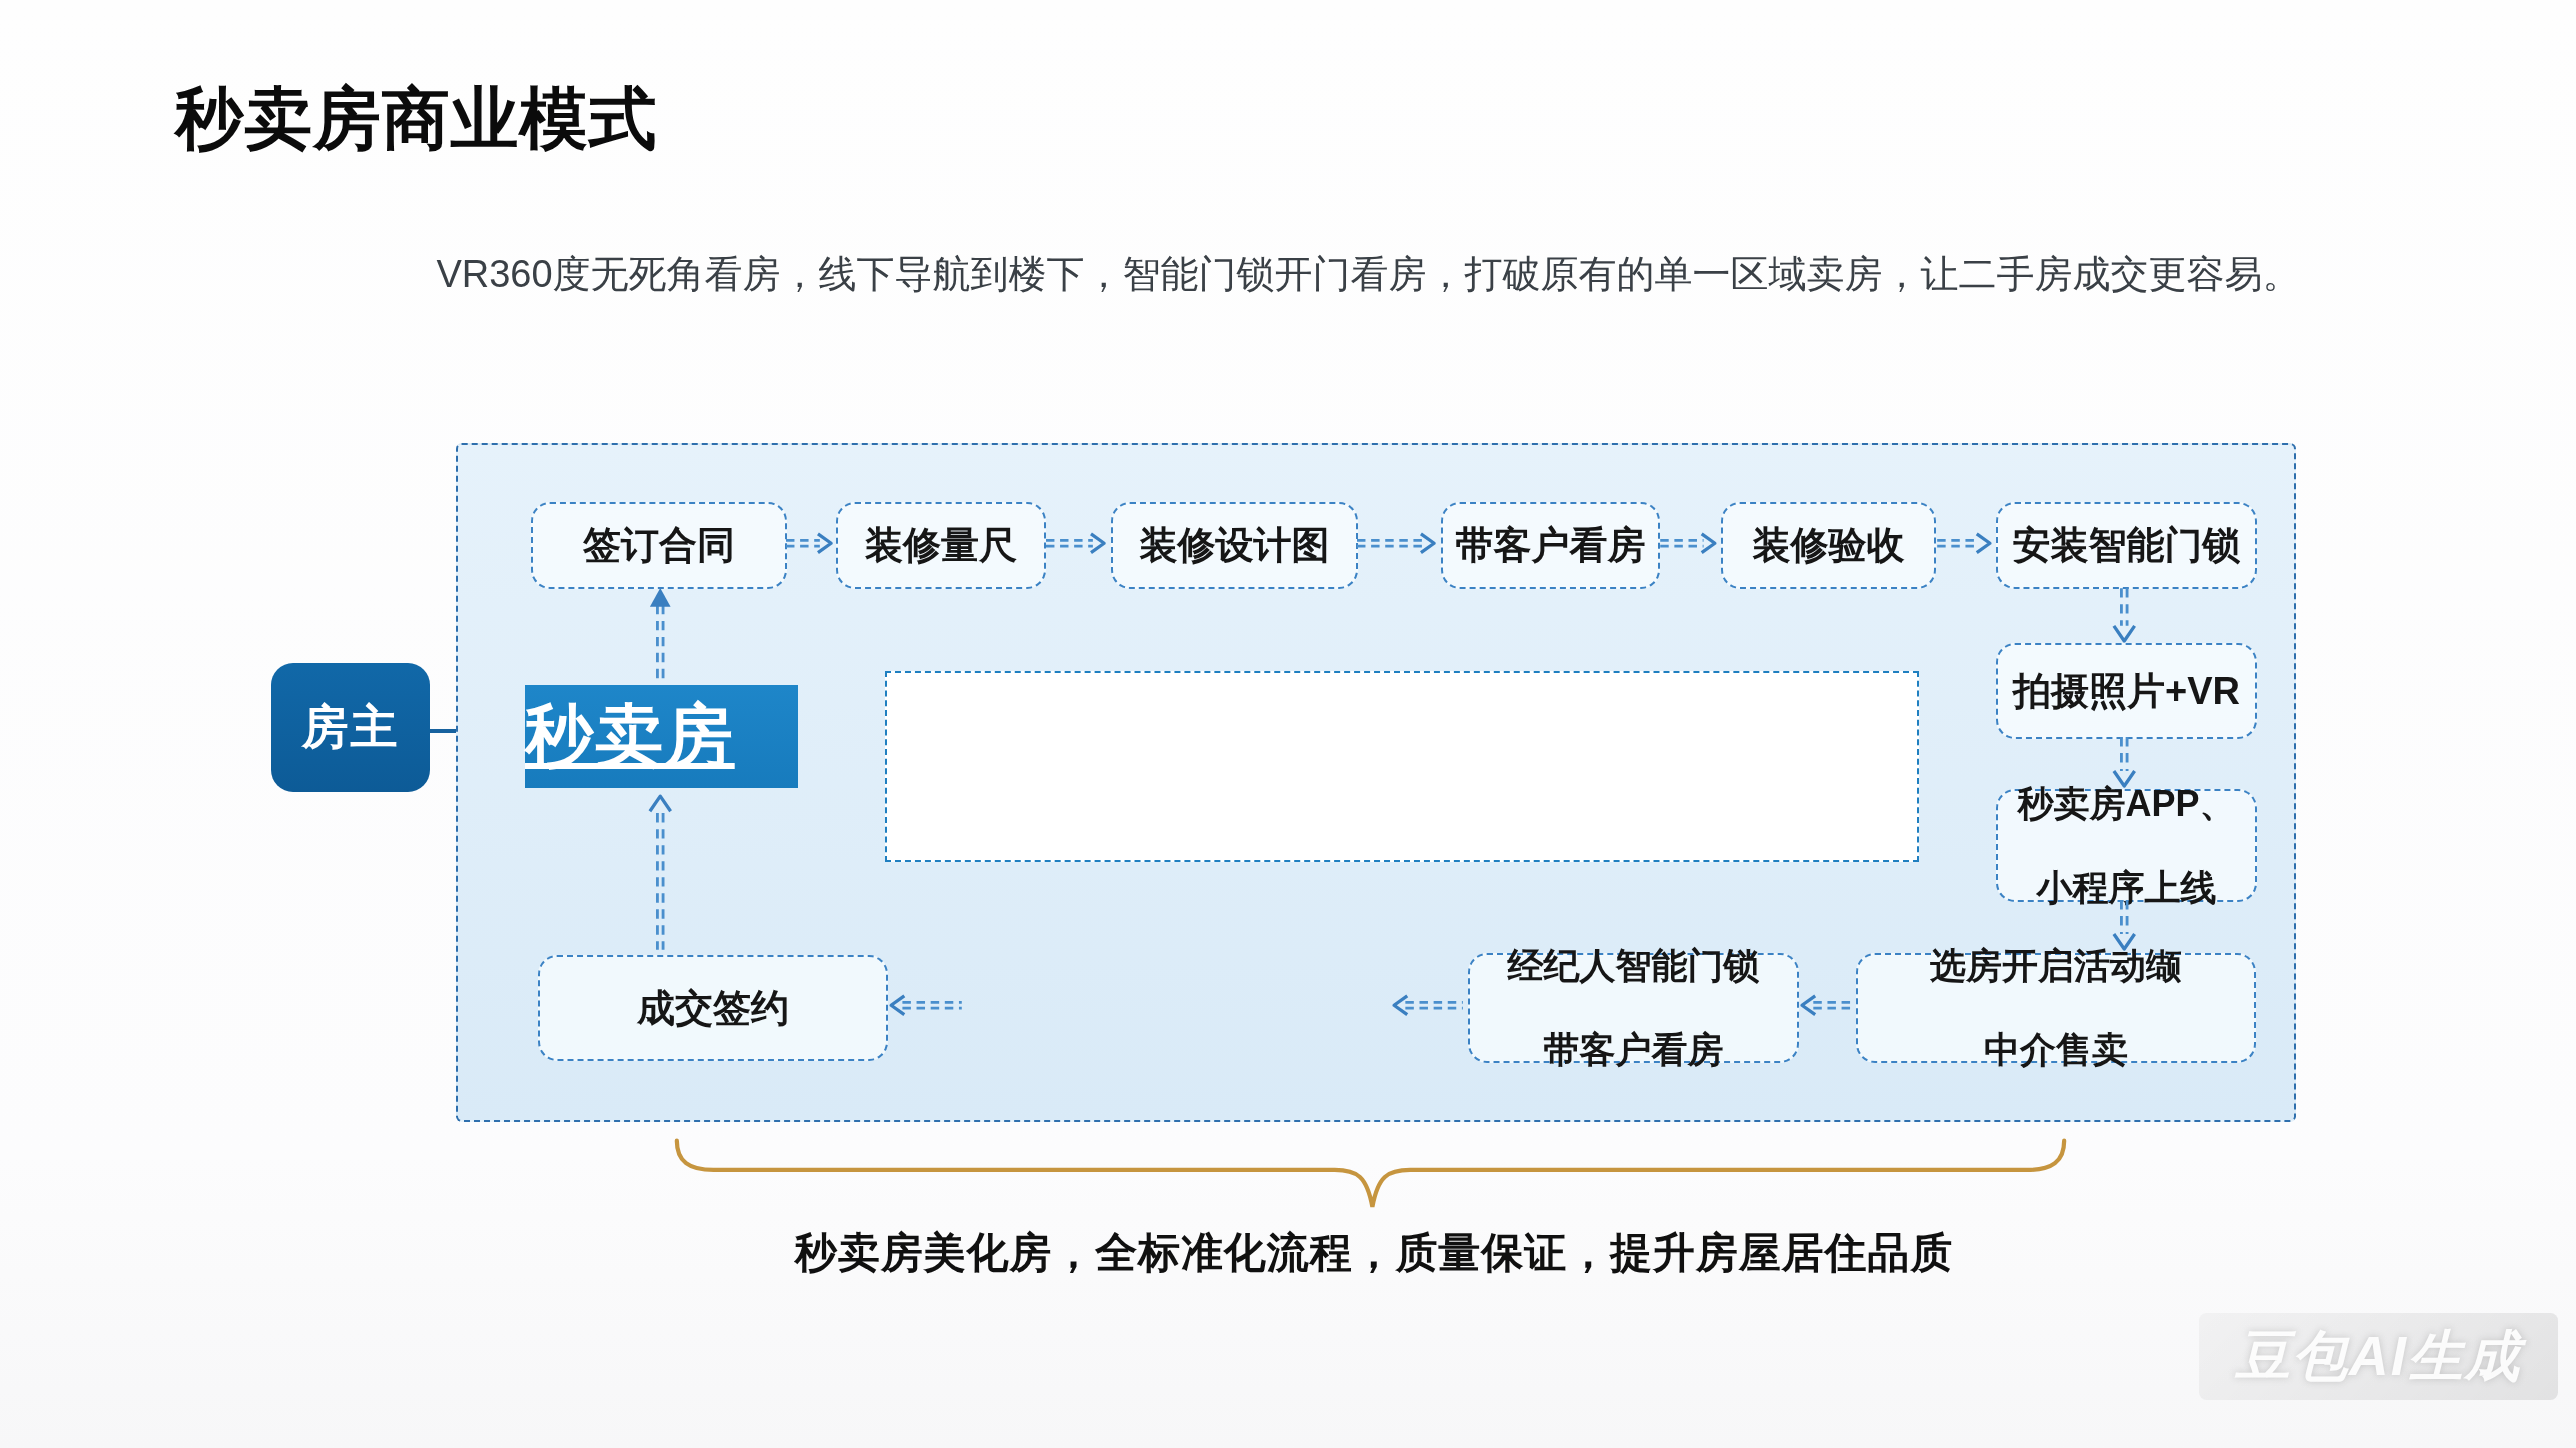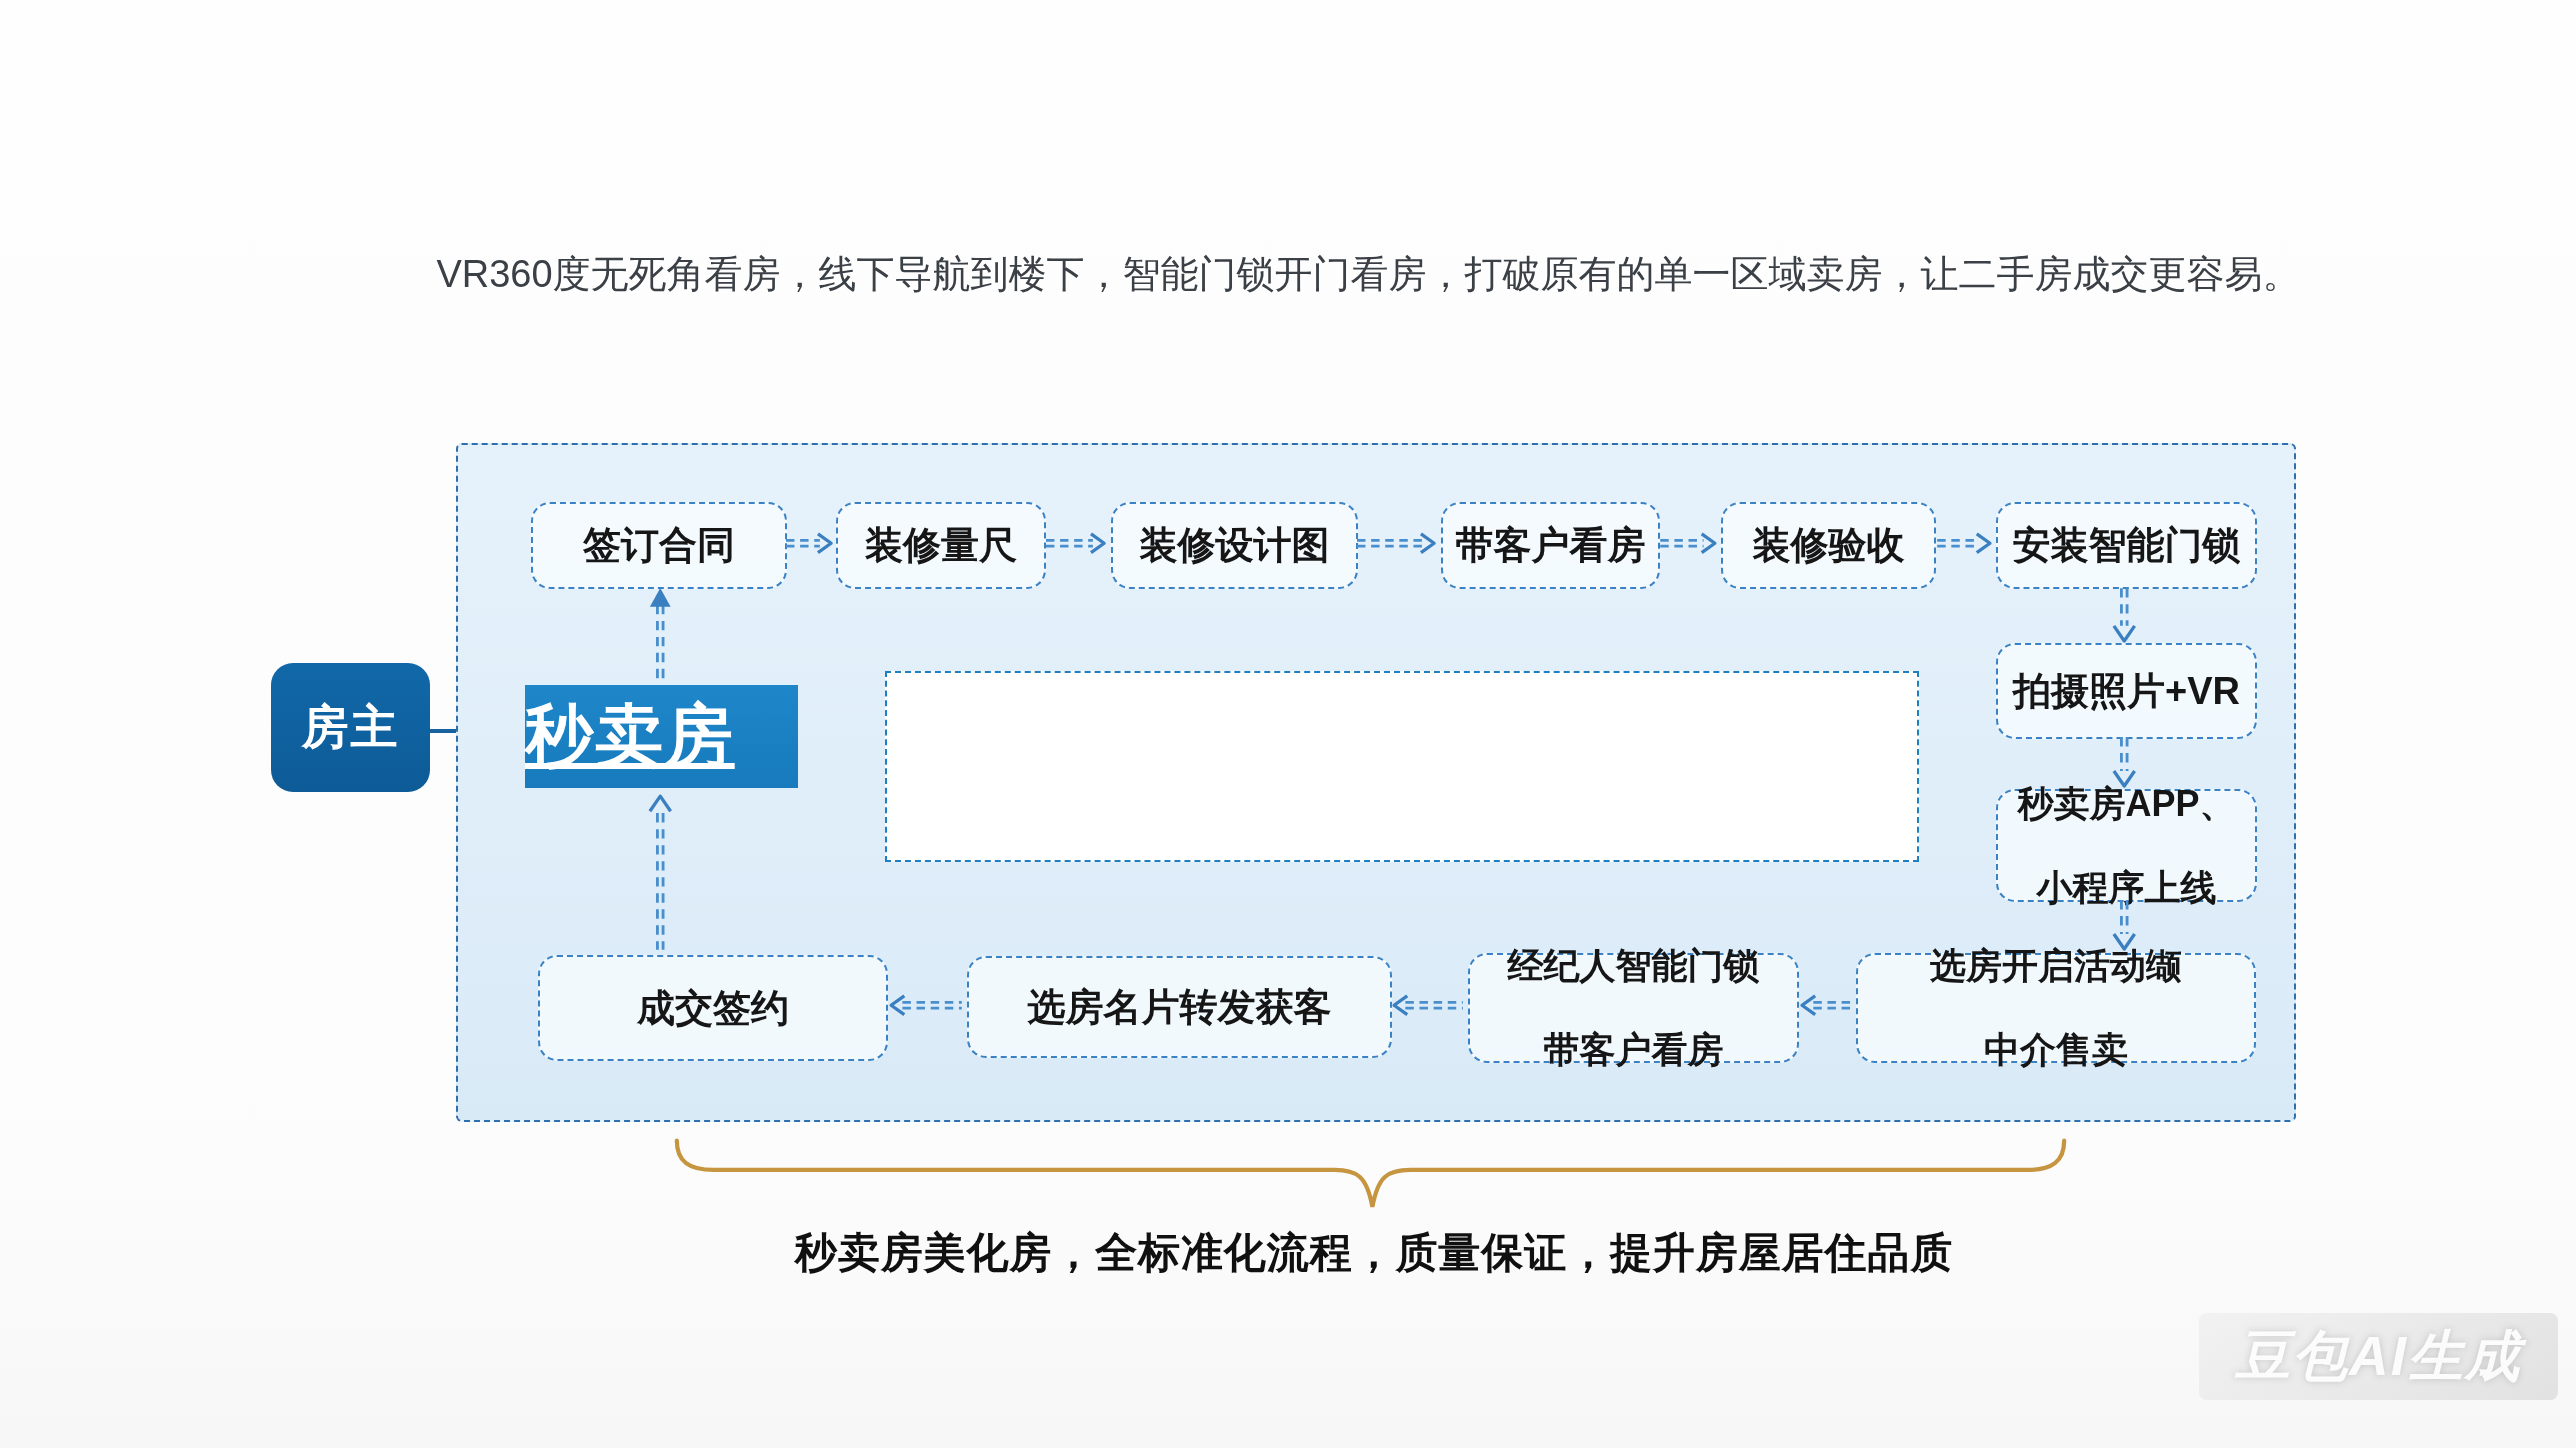--- a/index.html
+++ b/index.html
@@ -58,20 +58,21 @@
   #watermark{
     font-size:55px;font-weight:800;color:rgba(255,255,255,0.92);
     text-shadow:0 0 7.5px rgba(150,150,150,0.45);letter-spacing:1.9px;font-style:italic;
   }
 </style>
 </head>
 <body>
 
 <div id="slide">
 
+  <div class="abs" id="page-title">秒卖房商业模式</div>
 
   <div class="abs" id="description">
     <div>VR360度无死角看房，线下导航到楼下，智能门锁开门看房，打破原有的单一区域卖房，让二手房成交更容易。</div>
   </div>
 
   <div class="abs" id="owner-box">
     <span>房主</span>
   </div>
 
   <svg class="arr" style="left:430px;top:712px" width="94" height="38" viewBox="0 0 100 40">
@@ -169,23 +170,20 @@
     </svg>
 
     <div class="fbox two" style="left:1398px;top:508px;width:396px;height:106px">
       <span>选房开启活动缬</span>
       <span>中介售卖</span>
     </div>
     <div class="fbox two" style="left:1010px;top:508px;width:327px;height:106px">
       <span>经纪人智能门锁</span>
       <span>带客户看房</span>
     </div>
-    <div class="fbox" style="left:509px;top:511px;width:421px;height:98px">
-      <span>选房名片转发获客</span>
-    </div>
     <div class="fbox" style="left:80px;top:510px;width:346px;height:102px">
       <span>成交签约</span>
     </div>
 
     <svg class="arr" style="left:1342px;top:548px" width="53" height="24.5" viewBox="0 0 56 26">
       <line x1="14" y1="10" x2="56" y2="10" stroke="#4a8fcd" stroke-width="3" stroke-dasharray="9 6"></line>
       <line x1="14" y1="16" x2="56" y2="16" stroke="#4a8fcd" stroke-width="3" stroke-dasharray="9 6"></line>
       <polyline points="16,3 2,13 16,23" fill="none" stroke="#3a7fc0" stroke-width="3.5" stroke-linejoin="round"></polyline>
     </svg>
     <svg class="arr" style="left:934px;top:548px" width="71" height="24.5" viewBox="0 0 75 26">

